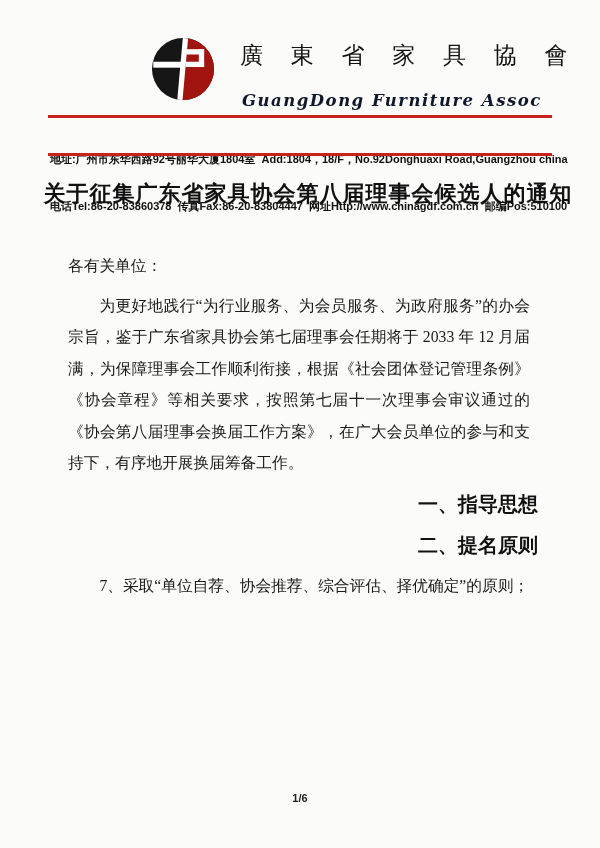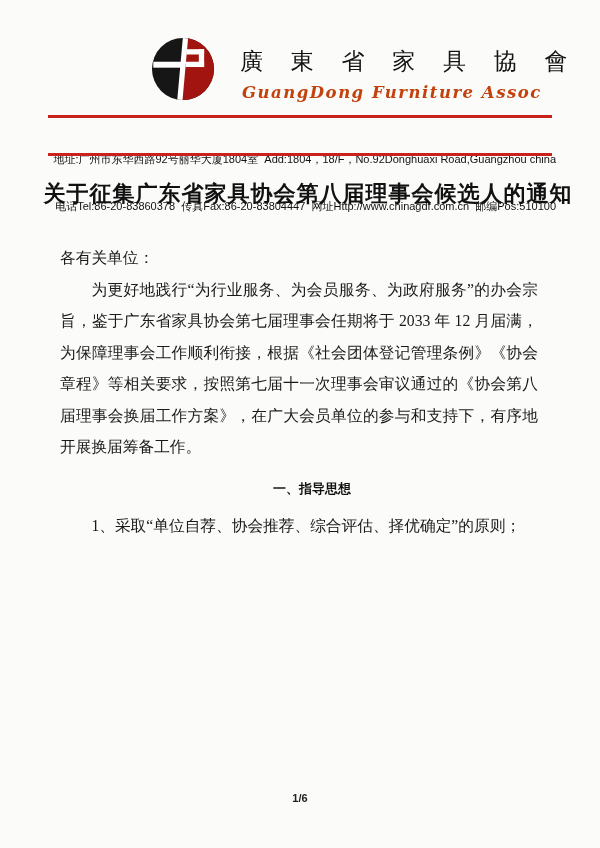--- a/index.html
+++ b/index.html
@@ -14,59 +14,59 @@
   .page{
     position:relative;
     width:600px;height:848px;
     margin:0 auto;
     background:var(--paper);
     color:var(--ink);
     overflow:hidden;
     font-family:"Liberation Serif","DejaVu Serif",serif;
   }
   
-  .brand{position:absolute;top:36px;left:150px;display:flex;gap:24px;align-items:flex-end;}
+  .brand{position:absolute;top:36px;left:150px;display:flex;gap:24px;align-items:flex-start;}
   .logo{flex:0 0 auto;}
   .names{padding-top:4px;}
   .org-cn{
     font-size:23px;letter-spacing:11px;color:#131313;font-weight:500;
     font-family:"Liberation Serif","DejaVu Serif",serif;white-space:nowrap;
   }
   .org-en{
-    margin-top:6px;margin-left:2px;
+    margin-top:20px;margin-left:2px;
     font-size:16.5px;font-style:italic;font-weight:600;letter-spacing:1.5px;
-    font-family:"DejaVu Serif","Liberation Serif",serif;color:#c2410c;white-space:nowrap;
+    font-family:"DejaVu Serif","Liberation Serif",serif;color:#0f172a;white-space:nowrap;
   }
   .rule{position:absolute;left:48px;right:48px;height:3px;background:var(--rule-red);}
   .rule-top{top:115px;}
   .rule-bottom{top:153px;}
   .contact{
     position:absolute;top:121px;left:50px;right:44px;
     font-family:"Liberation Sans","DejaVu Sans",sans-serif;
-    font-weight:400;font-size:11px;line-height:15.5px;
-    color:#111;white-space:pre;letter-spacing:0px;text-align:right;
+    font-weight:700;font-size:11px;line-height:15.5px;
+    color:#111;white-space:pre;letter-spacing:0px;
   }
   
   .doc-title{
     position:absolute;top:179px;left:0;right:0;
     text-align:center;
     font-family:"DejaVu Sans","Liberation Sans",sans-serif;
     font-weight:700;font-size:22px;letter-spacing:1px;color:#111;margin-left:16px;
   }
   .body-text{
     position:absolute;top:242px;left:60px;right:62px;
     font-size:15.7px;line-height:31.5px;
     text-align:justify;color:#1a1a1a;
   }
-  .body-text p{margin:0;}
+  .body-text p{margin:8px;}
   .indent{text-indent:2em;}
   .sec-heading{
     font-family:"DejaVu Sans","Liberation Sans",sans-serif;
-    font-weight:700;font-size:13px;line-height:31.5px;
-    text-indent:2em;margin:10px 0 6px 0;color:#111;text-align:center;
+    font-weight:700;font-size:20px;line-height:31.5px;
+    text-indent:2em;margin:10px 0 6px 0;color:#111;text-align:right;
   }
   .page-footer{
     position:absolute;top:792px;left:0;right:0;text-align:center;
     font-family:Liberation Sans, sans-serif;
     font-weight:700;font-size:11px;color:#222;
   }
 </style>
 </head>
 <body>
 
@@ -107,18 +107,19 @@
   <h1 class="doc-title">关于征集广东省家具协会第八届理事会候选人的通知</h1>
 
   <main class="body-text">
     <p class="salutation">各有关单位：</p>
 
     <p class="indent">为更好地践行“为行业服务、为会员服务、为政府服务”的办会宗旨，鉴于广东省家具协会第七届理事会任期将于 2033 年 12 月届满，为保障理事会工作顺利衔接，根据《社会团体登记管理条例》《协会章程》等相关要求，按照第七届十一次理事会审议通过的《协会第八届理事会换届工作方案》，在广大会员单位的参与和支持下，有序地开展换届筹备工作。</p>
 
 
     <h2 class="sec-heading">一、指导思想</h2>
 
-    <p class="indent">1、采取“单位自荐、协会推荐、综合评估、择优确定”的原则；</p>
+    <h2 class="sec-heading">二、提名原则</h2>
+    <p class="indent">7、采取“单位自荐、协会推荐、综合评估、择优确定”的原则；</p>
   </main>
 
   <div class="page-footer">1/6</div>
 
 </div>
 
 </body></html>

